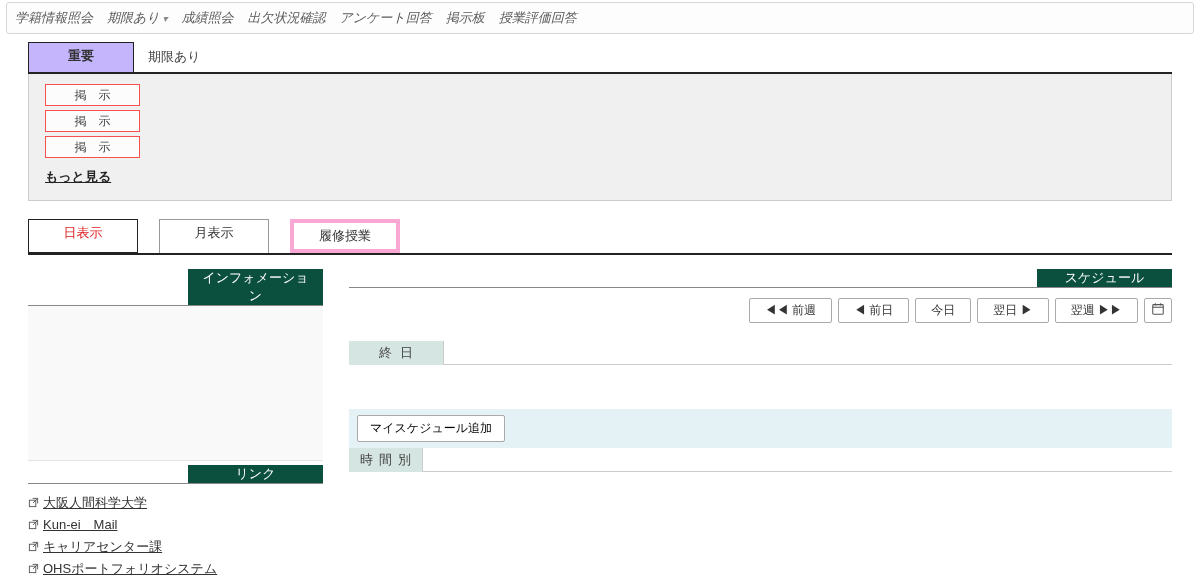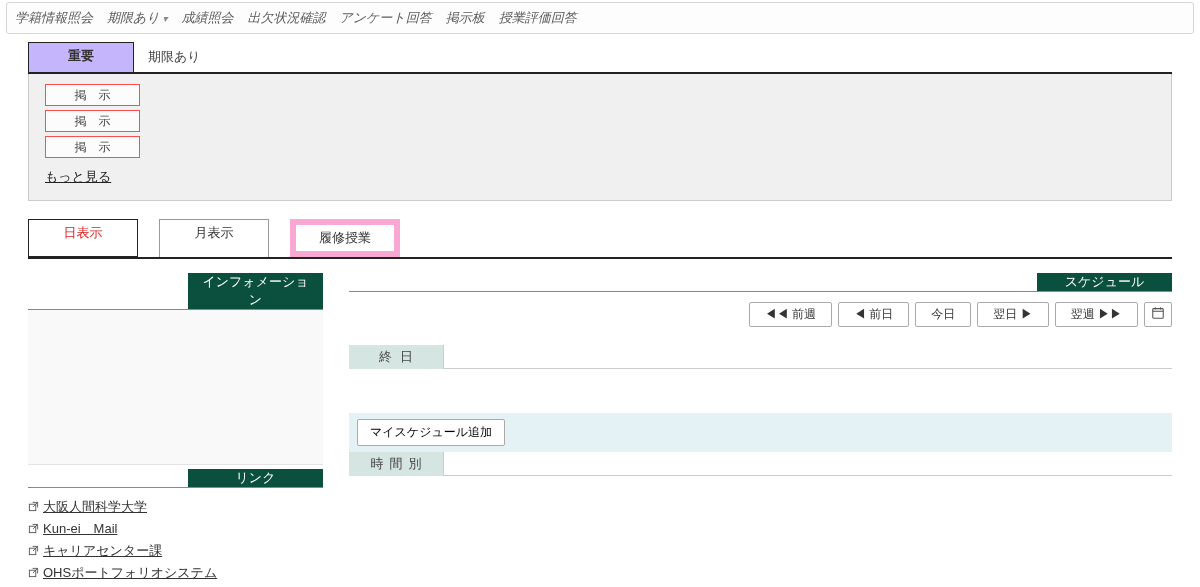--- a/index.html
+++ b/index.html
@@ -68,20 +68,21 @@
     background: #fcfcfc;
     font-size: 12px;
     line-height: 20px;
   }
   .more-link {
     text-decoration: underline;
     color: #222;
     cursor: pointer;
     display: inline-block;
     margin-top: 6px;
+    font-weight: bold;
   }
   .view-tabs {
     display: flex;
     margin-top: 18px;
     border-bottom: 2px solid #222;
   }
   .view-tab {
     width: 110px;
     text-align: center;
     padding: 4px 0;
@@ -89,21 +90,21 @@
     border-bottom: none;
     margin-right: 21px;
     cursor: pointer;
     background: #fff;
   }
   .view-tab.active {
     border: 1px solid #222;
     color: #d22;
   }
   .view-tab.red-border {
-    border: 6px solid #f9a8d4;
+    border: 4px solid #f9a8d4;
     color: #333;
   }
   .two-col {
     display: flex;
     margin-top: 14px;
     gap: 26px;
     align-items: flex-start;
   }
   .left-col { width: 295px; flex-shrink: 0; }
   .right-col { flex: 1; }
@@ -185,21 +186,21 @@
     border: 1px solid #aaa;
     background: #fff;
     padding: 4px 12px;
     font-size: 12px;
     cursor: pointer;
     border-radius: 2px;
   }
   .hourly-row { display: flex; align-items: stretch; }
   .hourly-label {
     background: #d5e5e1;
-    width: 95px;
+    width: 74px;
     text-align: center;
     letter-spacing: 6px;
     padding: 3px 0 3px 6px;
     color: #444;
     border-right: 1px solid #ccc;
   }
   .hourly-body {
     flex: 1;
     border-bottom: 1px solid #ccc;
   }

